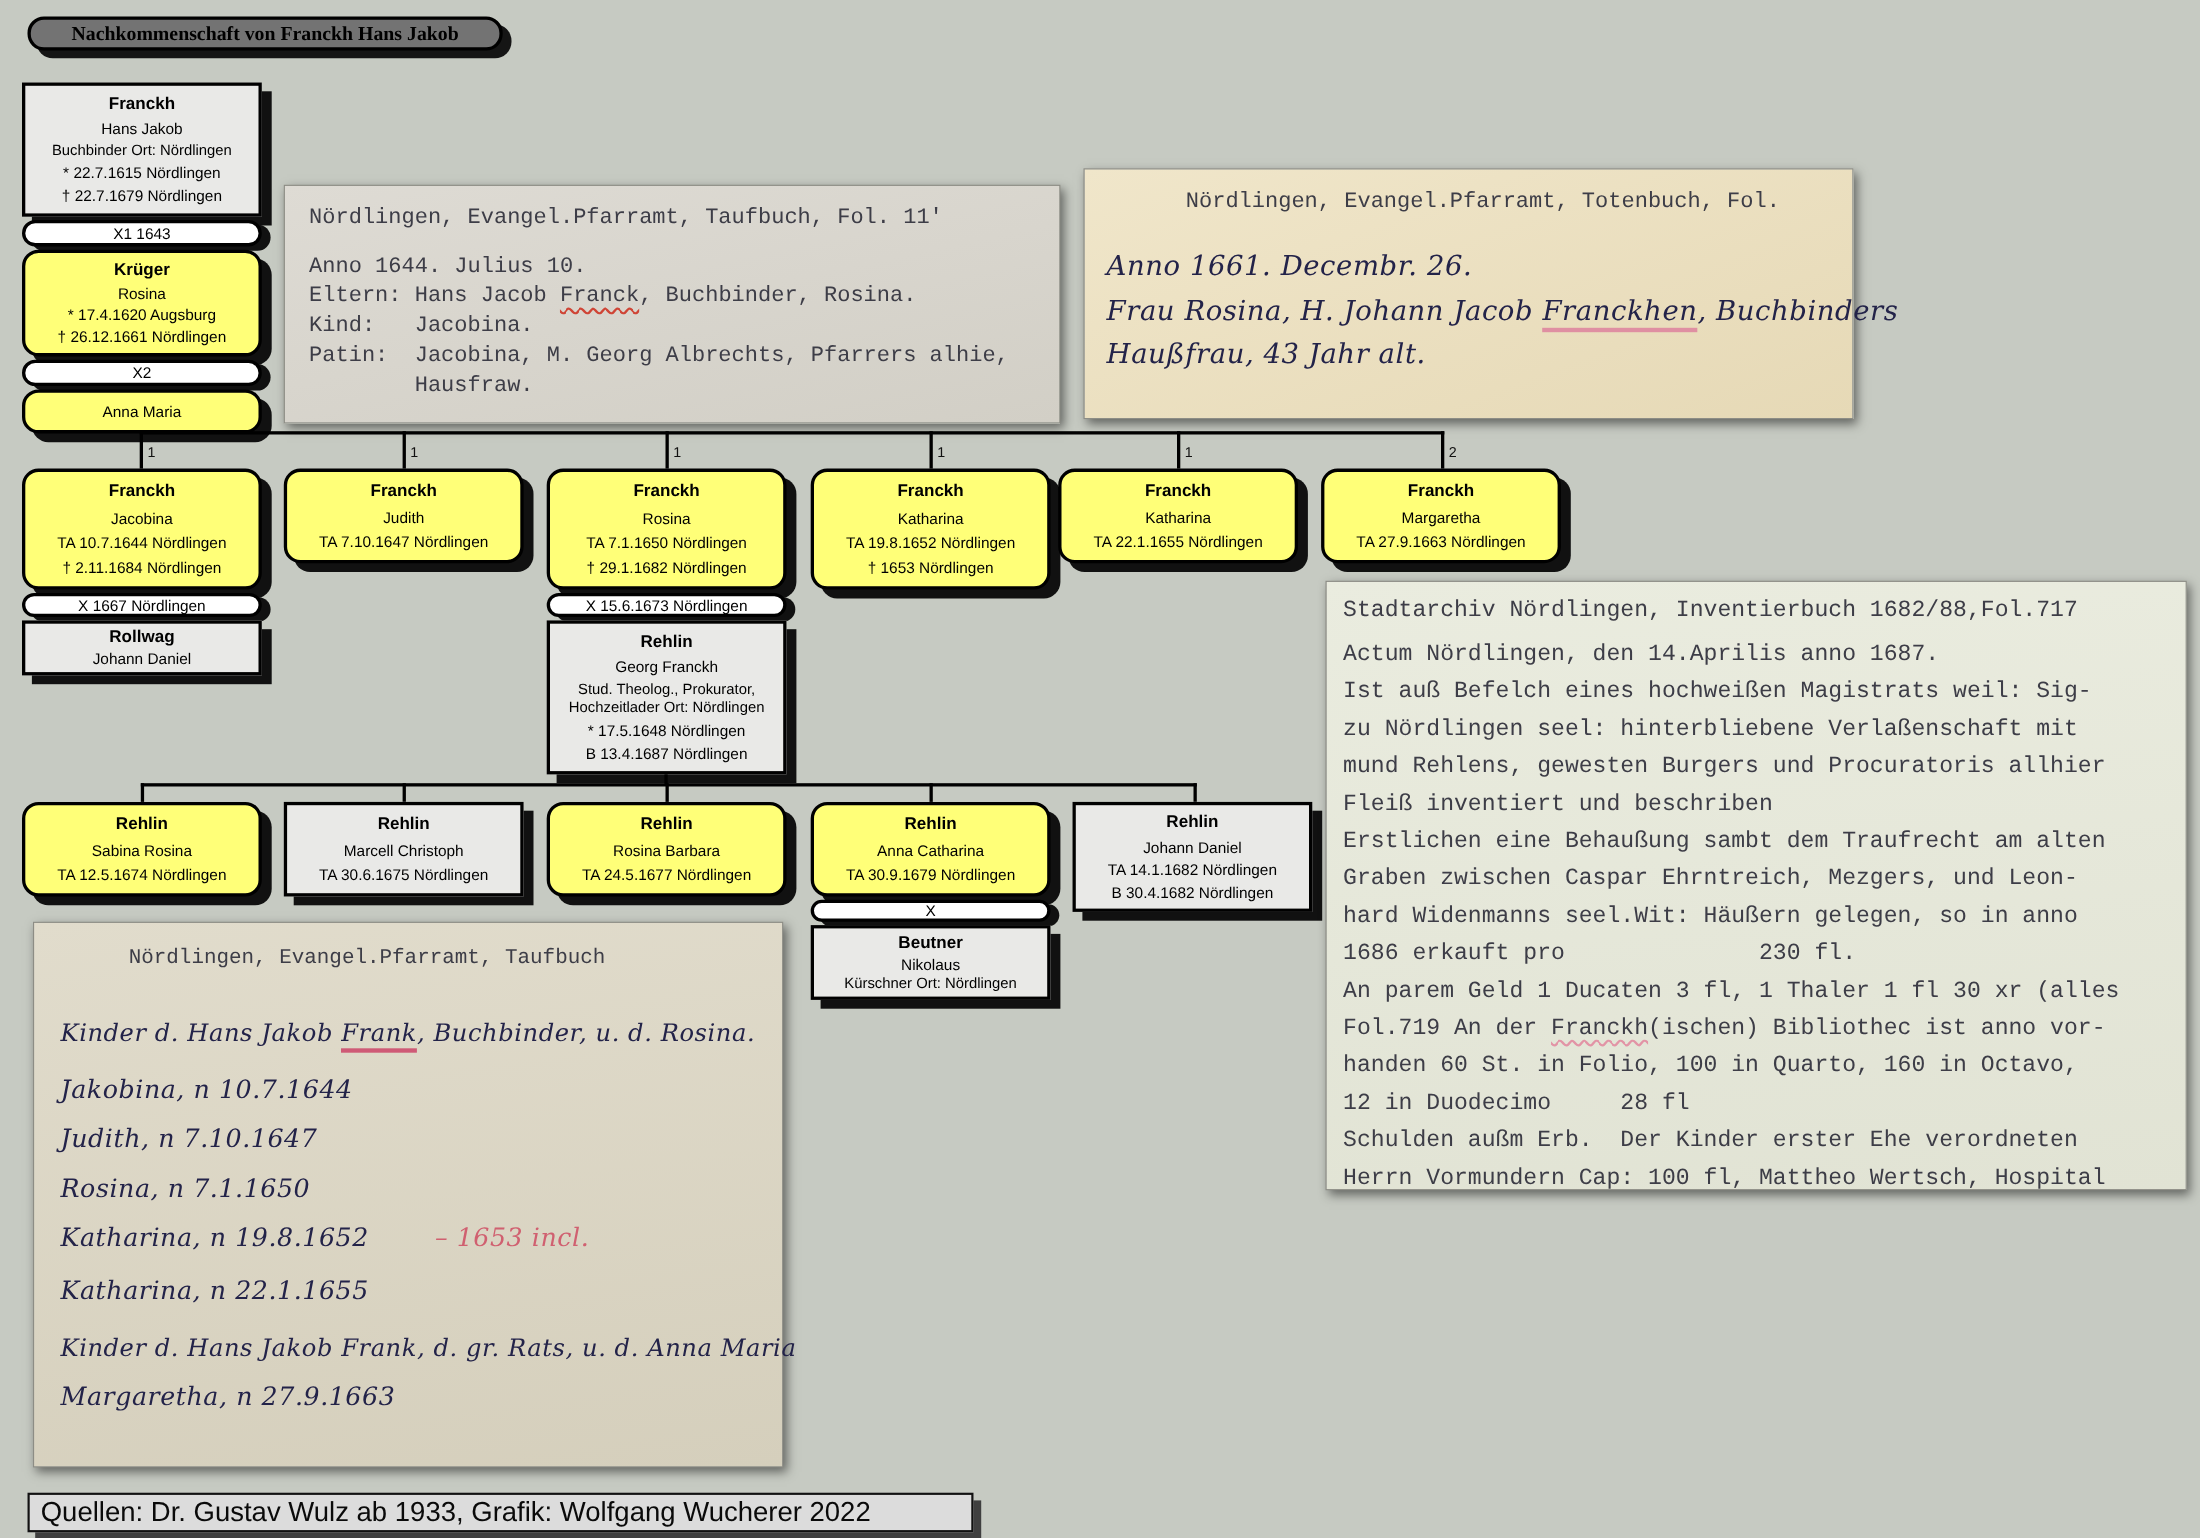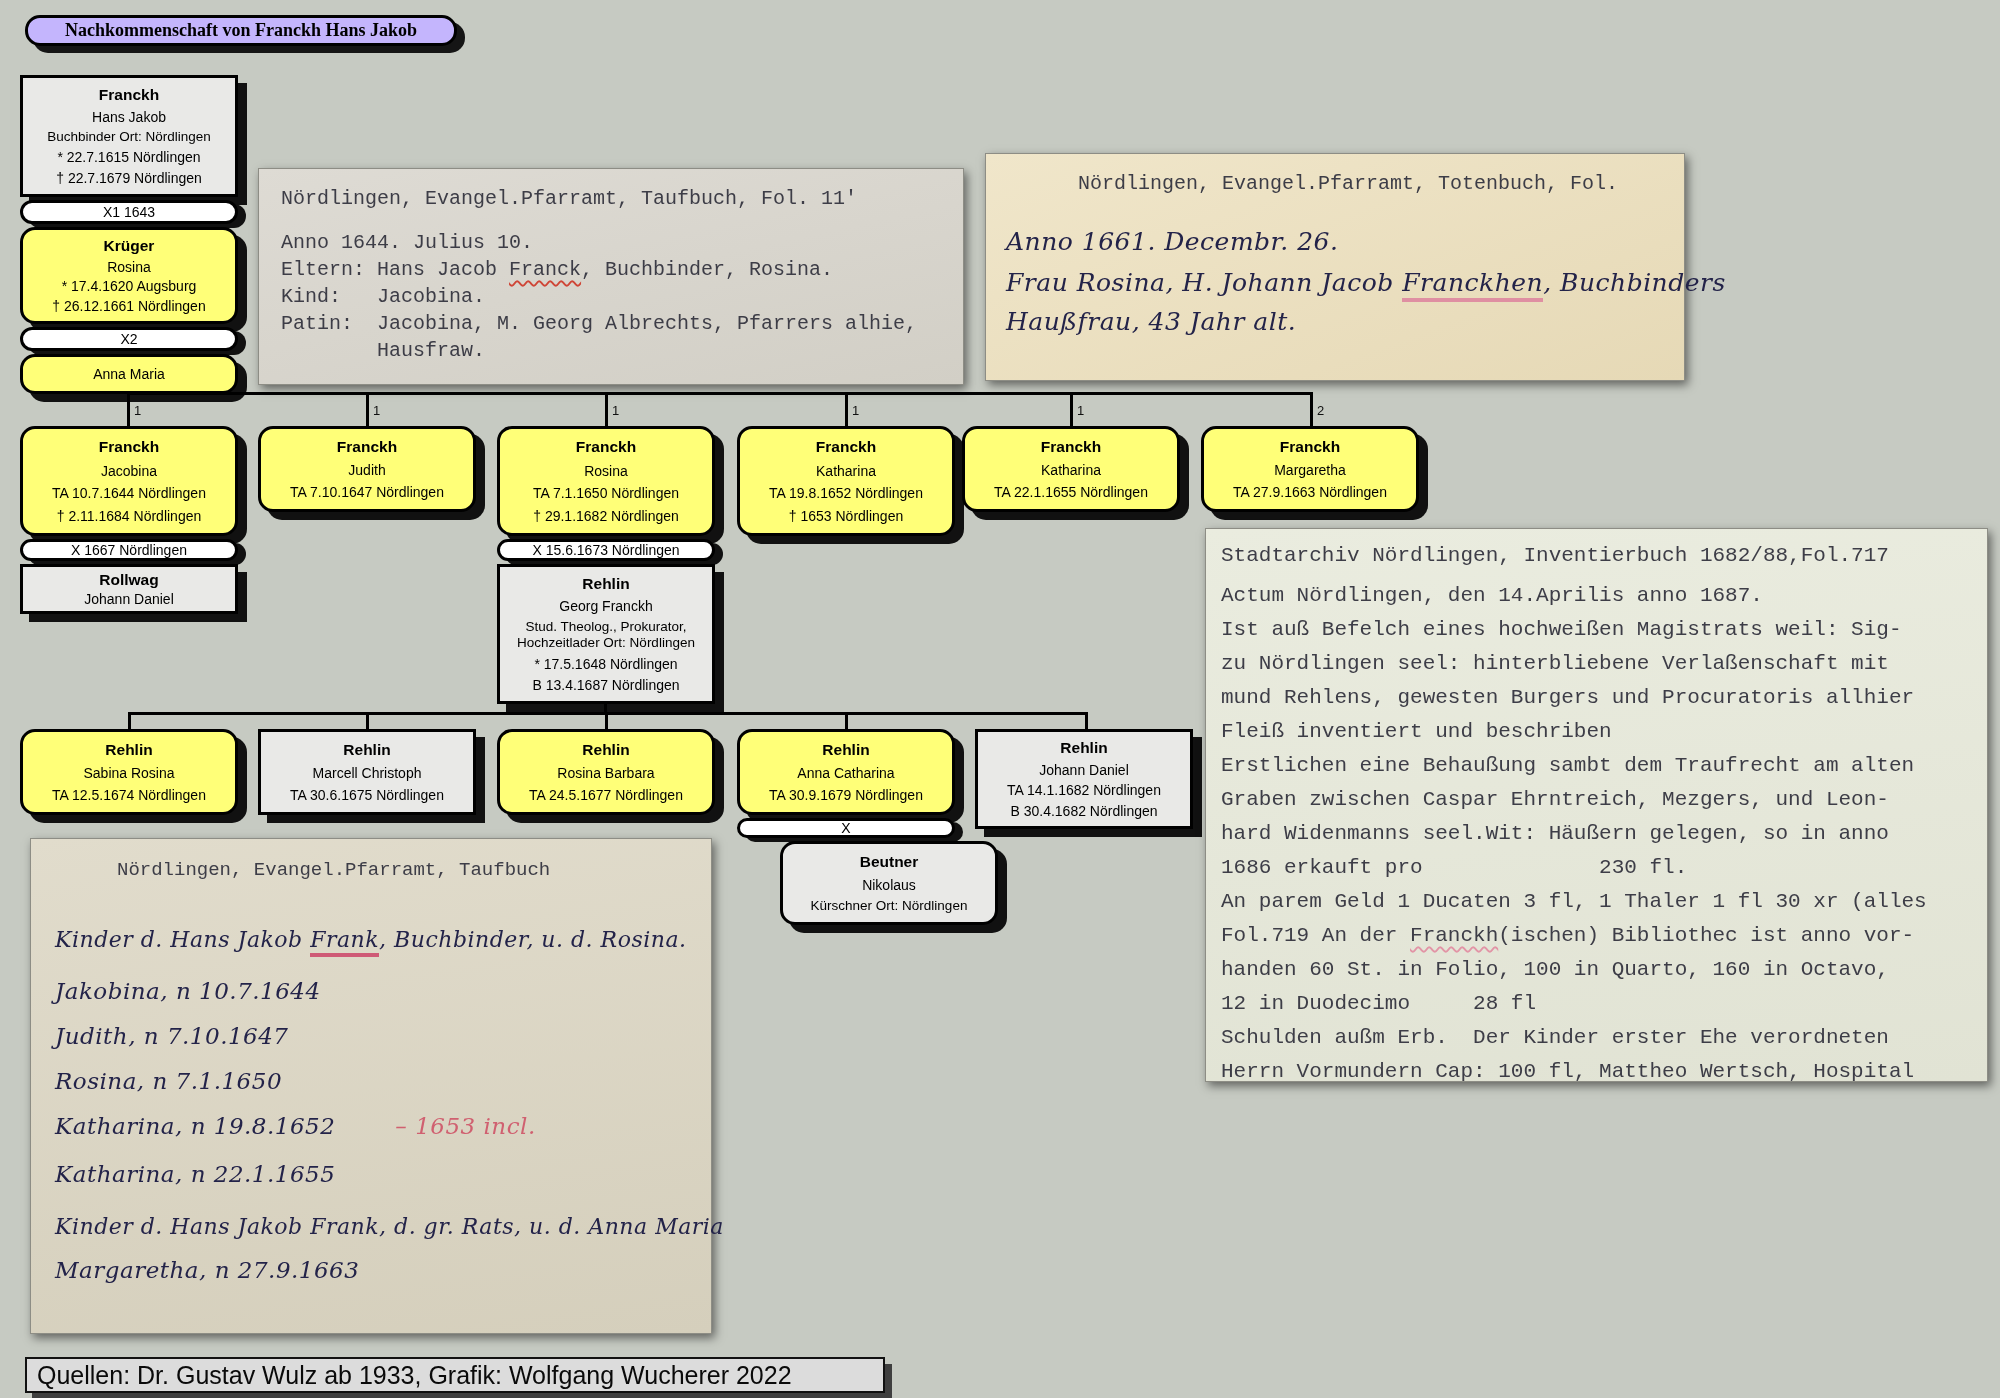--- a/index.html
+++ b/index.html
@@ -10,21 +10,21 @@
   .pbox{border:3px solid #000;box-shadow:9px 8px 0 #111;display:flex;flex-direction:column;
         justify-content:space-evenly;align-items:center;text-align:center;
         font-family:"Liberation Sans",sans-serif;font-size:14px;color:#000;padding:3px 4px;}
   .yellow{background:#ffff78;border-radius:15px;text-align:center;}
   .grey{background:#e9e9e7;}
   .surname{font-weight:bold;font-size:15.5px;}
   .occ{font-size:13.5px;}
   .pill{background:#fff;border:3px solid #000;border-radius:12px;box-shadow:8px 4px 0 #111;
         display:flex;align-items:center;justify-content:center;
         font-family:"Liberation Sans",sans-serif;font-size:14px;color:#000;}
-  .titlepill{background:#c4b5fd;border:3px solid #000;border-radius:15px;box-shadow:8px 7px 0 #151515;
+  .titlepill{background:#737373;border:3px solid #000;border-radius:15px;box-shadow:8px 7px 0 #151515;
         display:flex;align-items:center;justify-content:center;
         font-family:"Liberation Serif",serif;font-weight:bold;font-size:18px;color:#000;}
   
   .hline,.vline{background:#000;}
   .ctag{font-family:"Liberation Sans",sans-serif;font-size:13px;color:#111;}
   
   .doc{box-shadow:3px 4px 9px rgba(0,0,0,.5);border:1px solid #8d8d85;}
   .doc-grey{background:linear-gradient(168deg,#dedbd4 0%,#d2cfc6 100%);}
   .doc-beige{background:linear-gradient(160deg,#f0e6ca 0%,#e6d9b6 100%);}
   .doc-pale{background:linear-gradient(175deg,#eaecdf 0%,#e1e3d4 100%);}
@@ -175,21 +175,21 @@
 </div>
 
 <div class="abs pbox yellow" style="left:737px;top:729px;width:218px;height:86px;">
   <div class="surname">Rehlin</div>
   <div>Anna Catharina</div>
   <div>TA 30.9.1679 Nördlingen</div>
 </div>
 <div class="abs pill" style="left:737px;top:818px;width:218px;height:20px;">
   <span>X</span>
 </div>
-<div class="abs pbox grey" style="left:780px;top:841px;width:218px;height:84px;border-radius:15px;">
+<div class="abs pbox grey" style="left:737px;top:841px;width:218px;height:68px;">
   <div class="surname">Beutner</div>
   <div>Nikolaus</div>
   <div class="occ">Kürschner Ort: Nördlingen</div>
 </div>
 
 <div class="abs pbox grey" style="left:975px;top:729px;width:218px;height:100px;">
   <div class="surname">Rehlin</div>
   <div>Johann Daniel</div>
   <div>TA 14.1.1682 Nördlingen</div>
   <div>B 30.4.1682 Nördlingen</div>

